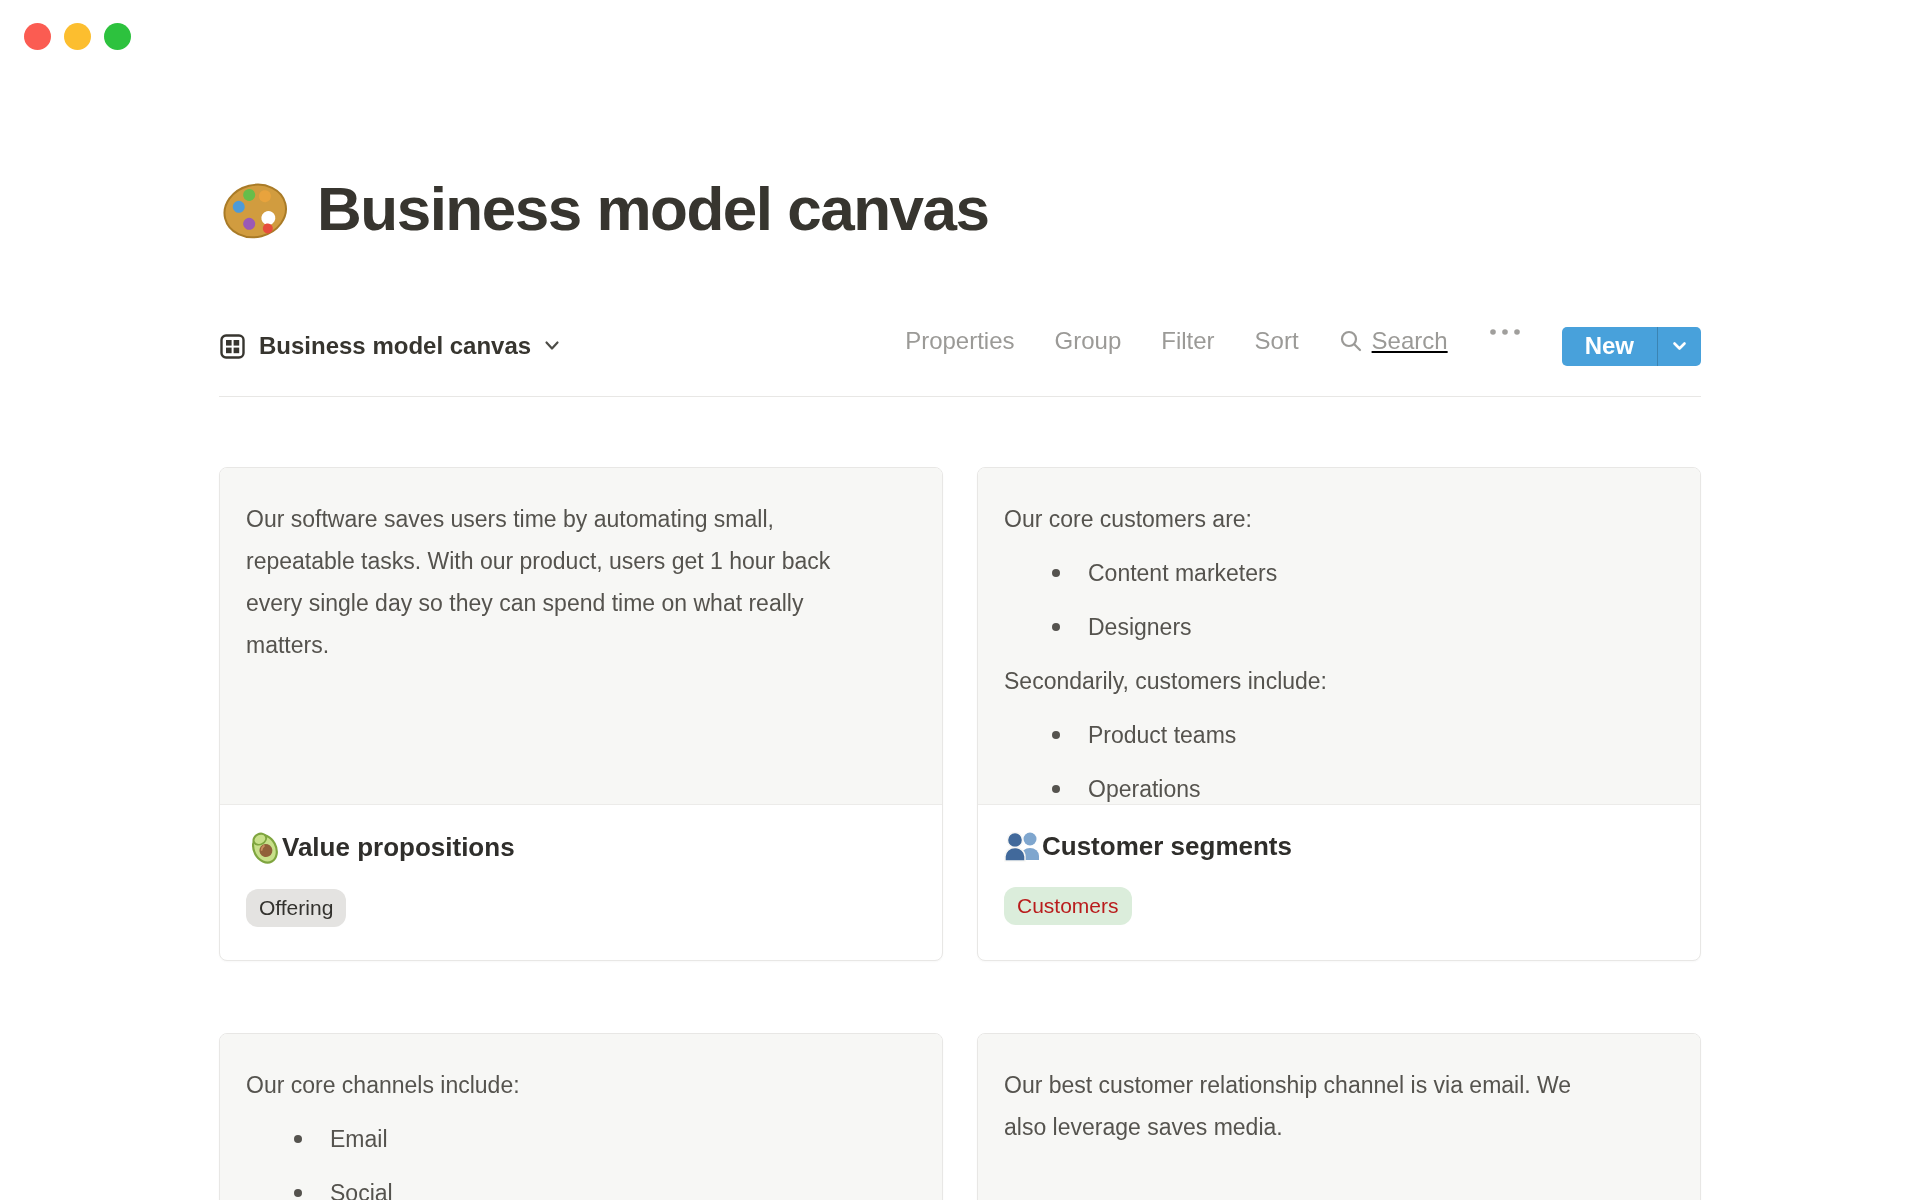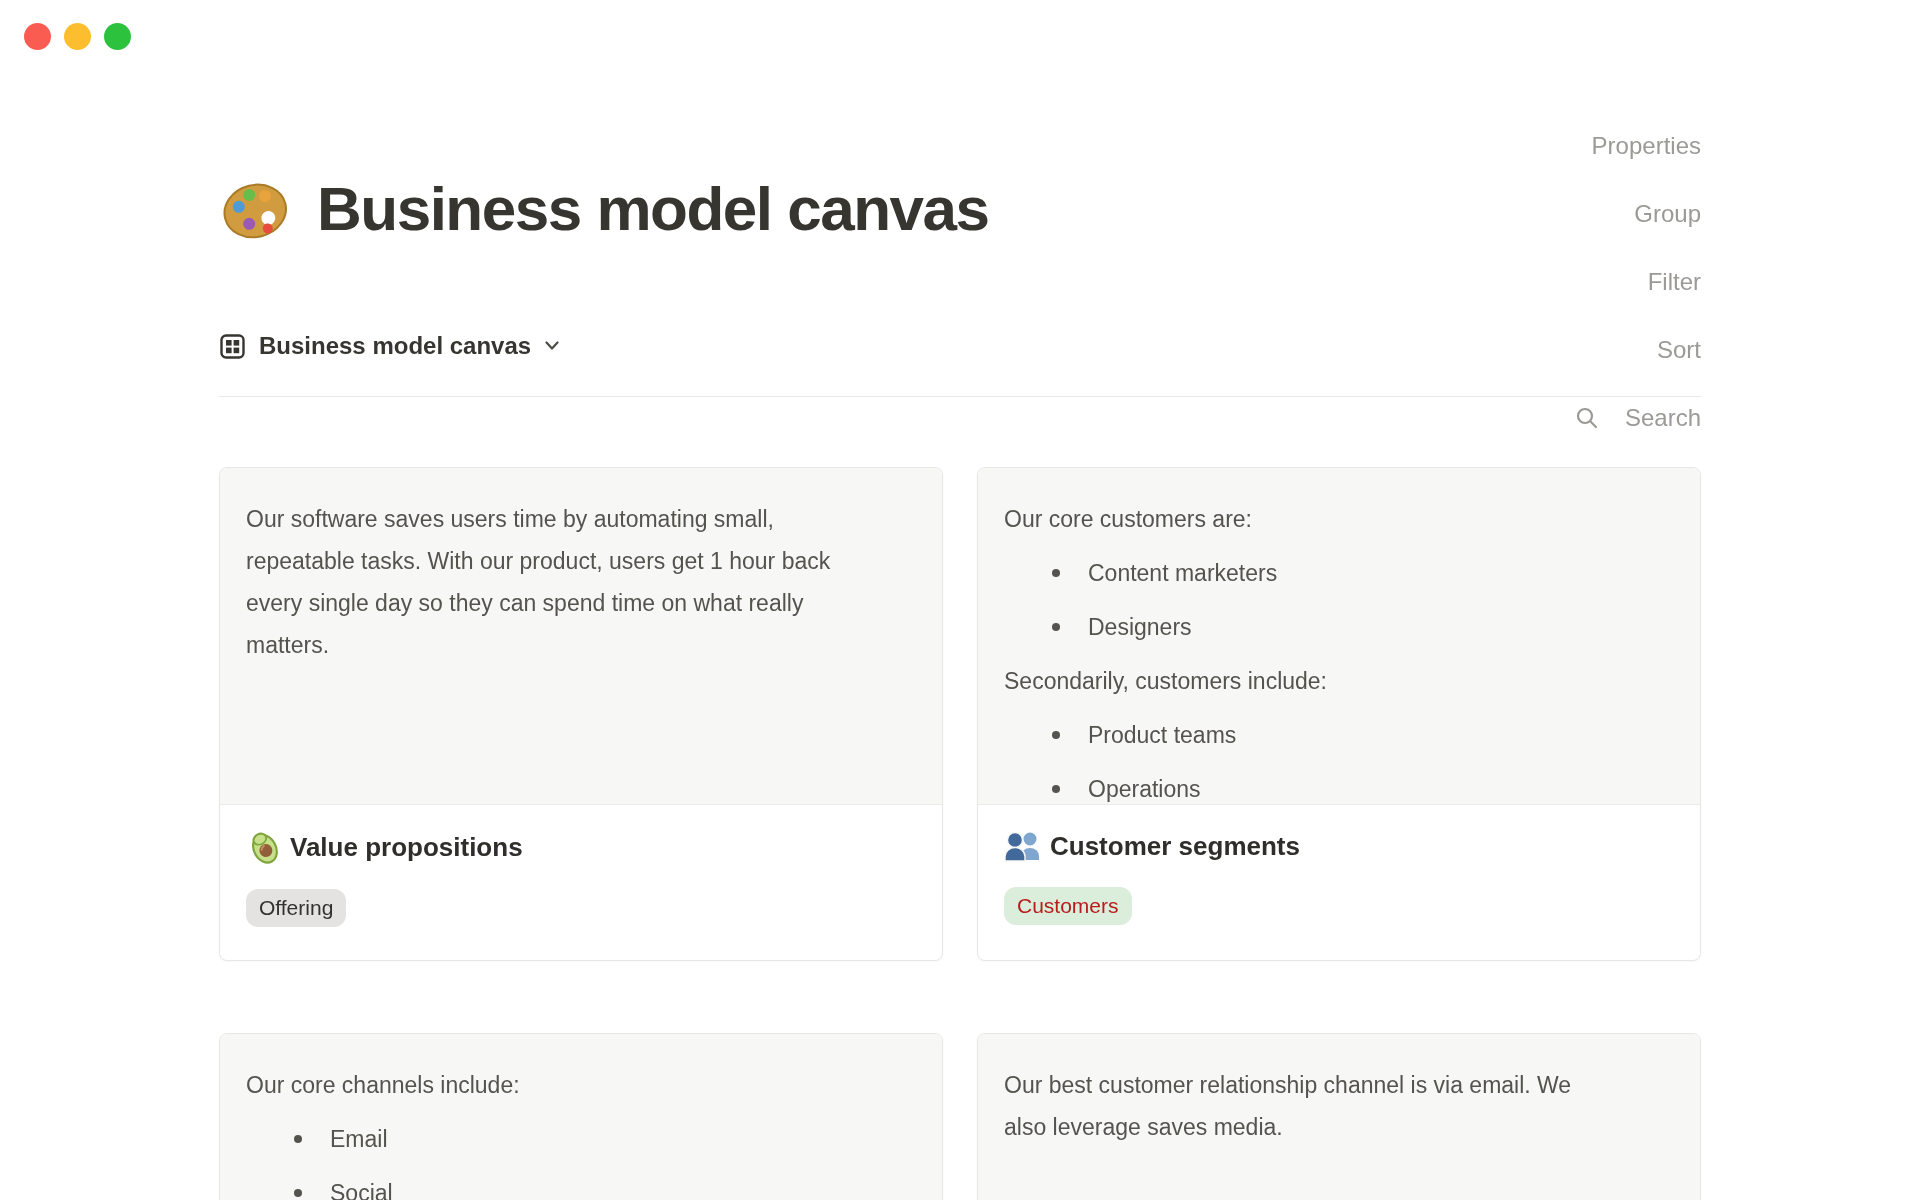--- a/index.html
+++ b/index.html
@@ -16,43 +16,43 @@
   
   .content { width:1482px; margin:0 auto; padding-top:170px; }
 
   .page-title-row { display:flex; align-items:center; gap:26px; height:76px; }
   .page-title-row h1 { font-size:62px; font-weight:700; letter-spacing:-1.5px; color:#37352F; }
 
   
   .toolbar { margin-top:74px; height:52px; display:flex; align-items:center; justify-content:space-between; }
   .view-switch { display:flex; align-items:center; gap:13px; cursor:pointer; }
   .view-switch .view-label { font-size:24px; font-weight:700; color:#37352F; }
-  .toolbar-right { display:flex; align-items:flex-end; gap:40px;flex-direction:column; }
+  .toolbar-right { display:flex; align-items:flex-start; gap:40px; }
   .menu-item { font-size:24px; color:#9B9A97; cursor:pointer; }
-  .search-group { display:flex; align-items:center; gap:26px; cursor:pointer; }
+  .search-group { display:flex; align-items:center; gap:9px; cursor:pointer;text-decoration:underline; }
   .ellipsis { display:flex; align-items:center; cursor:pointer; }
   .new-btn { display:flex; align-items:stretch; height:39px; border-radius:5px; overflow:hidden; cursor:pointer; }
   .new-btn-main { display:flex; align-items:center; padding:0 23px; color:#fff; font-size:24px; font-weight:600; }
   .new-btn-arrow { display:flex; align-items:center; justify-content:center; width:44px; border-left:1px solid rgba(0,0,0,0.18); }
   .page-divider { margin-top:24px; border-top:1px solid #E8E7E5; }
 
   
   .grid { margin-top:34px; display:grid; grid-template-columns:724px 724px; column-gap:34px; row-gap:36px; }
   .card { height:494px; background:#ffffff; border:1px solid #E8E7E5; border-radius:8px; overflow:hidden; cursor:pointer;
           box-shadow:0 1px 2px rgba(15,15,15,0.03);margin-top:36px; }
   .card-preview { height:337px; background:#F7F7F5; border-bottom:1px solid #ECEBE9;
                   padding:30px 26px 0 26px; overflow:hidden;
                   font-size:23px; color:#55534E; }
   .pblock { margin-bottom:12px; }
   .pblock div { line-height:42px; white-space:nowrap; }
   .libloc { display:flex; align-items:flex-start; margin-bottom:12px; line-height:42px; }
   .libloc .dot { width:8px; height:8px; border-radius:50%; background:#55534E; margin:17px 0 0 48px; flex:0 0 auto; }
   .libloc .li-text { margin-left:28px; white-space:nowrap; }
   .card-footer { padding:24px 26px 0 26px; background:#ffffff; }
-  .footer-title-row { display:flex; align-items:center; gap:8px; }
+  .footer-title-row { display:flex; align-items:center; gap:0; }
   .footer-title { font-size:26px; font-weight:700; color:#2F2E2B; }
   .tag { display:inline-block; margin-top:24px; padding:5px 13px; border-radius:12px; font-size:21px; line-height:1.35; }
 
   .icon { flex:0 0 auto; display:inline-flex; }
 </style>
 </head>
 <body>
 
 <div class="traffic-lights">
   <span class="tl-close"></span>

